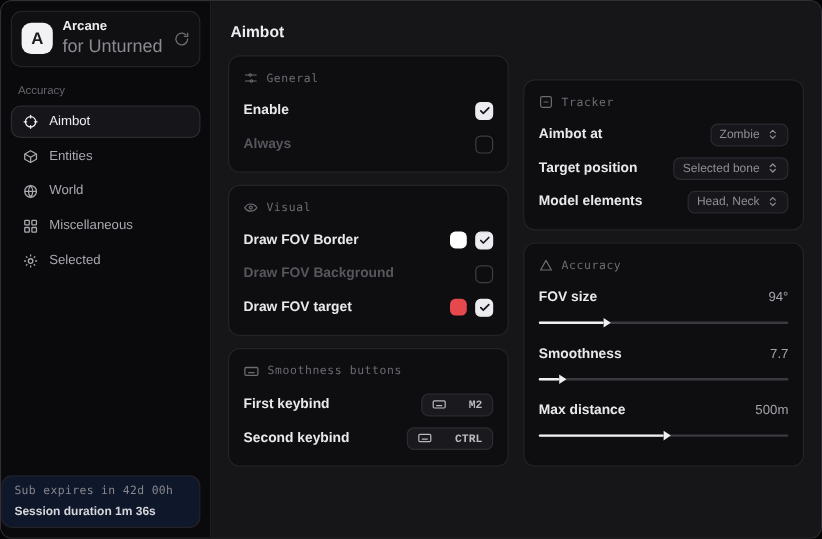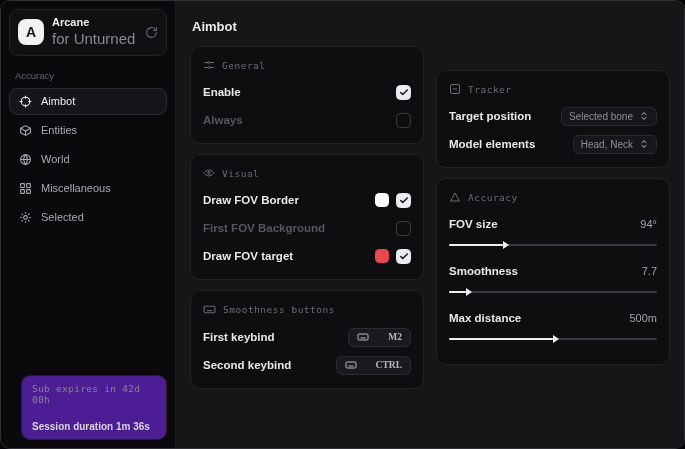--- a/index.html
+++ b/index.html
@@ -23,29 +23,29 @@
   .icon-btn { background:none; border:none; color:#6c6c73; display:flex; cursor:pointer; }
   .category { font-size:9.5px; color:#66666d; margin:14px 0 7px 6px; }
   .nav { display:flex; flex-direction:column; gap:2px; }
   .nav-item {
     display:flex; align-items:center; gap:9px; height:27px; padding:0 9px;
     border-radius:8px; border:1px solid transparent; color:#a8a8af; font-size:11px; cursor:pointer;
   }
   .nav-item.active { background:#15151a; border-color:#2b2b31; color:#ededef; }
   .nav-item svg { flex:0 0 auto; }
   .side-footer {
-    position:absolute; left:20px; right:8px; bottom:8px;
-    background:#4c1d95; border:1px solid #222227; border-radius:9px; padding:7px 10px;
+    position:absolute; left:0; right:8px; bottom:8px;
+    background:#0f172a; border:1px solid #222227; border-radius:9px; padding:7px 10px;
   }
   .sub-line { font-family:"DejaVu Sans Mono", monospace; font-size:9.5px; color:#86868d; letter-spacing:.3px; }
-  .sess-line { font-size:10px; color:#d6d6da; font-weight:bold; margin-top:16px; }
+  .sess-line { font-size:10px; color:#d6d6da; font-weight:bold; margin-top:6px; }
   
   .main { flex:1; background:#161619; padding:12px 14px; overflow:hidden; }
   .page-title { font-size:13px; font-weight:bold; color:#ededef; margin:6px 0 12px 2px; }
-  .columns { display:flex; gap:12px; align-items:center; }
+  .columns { display:flex; gap:12px; align-items:flex-end; }
   .col { display:flex; flex-direction:column; gap:10px; width:238px; }
   .card { background:#0e0e11; border:1px solid #232328; border-radius:10px; padding:10px 12px; width:100%; }
   .card-head { display:flex; align-items:center; gap:7px; color:#6b6b72;
     font-family:"DejaVu Sans Mono", monospace; font-size:9.5px; letter-spacing:.5px; margin:2px 0 10px 0; }
   .row { display:flex; align-items:center; justify-content:space-between; min-height:22px; margin-bottom:6px; }
   .row:last-child { margin-bottom:2px; }
   .row-label { font-size:11.5px; font-weight:bold; color:#e9e9ec; }
   .row-label.dim { color:#56565d; }
   .controls { display:flex; align-items:center; gap:7px; }
   
@@ -59,21 +59,21 @@
   
   .dropdown {
     display:flex; align-items:center; gap:6px; background:#17171b; border:1px solid #2a2a30;
     border-radius:6px; padding:3px 7px; color:#8e8e96; font-size:10px; cursor:pointer;
     font-family:"Liberation Sans", sans-serif;
   }
   
   .keybind {
     display:flex; align-items:center; gap:19px; background:#1a1a1e; border:1px solid #2b2b31;
     border-radius:6px; padding:2.5px 8px; color:#b9b9bf; font-size:9.5px; font-weight:bold; cursor:pointer;
-    font-family:Liberation Serif, serif;
+    font-family:Liberation Mono, monospace;
   }
   
   .slider-row { margin-bottom:10px; }
   .slider-row .row { margin-bottom:5px; }
   .row-value { font-size:11px; color:#a3a3aa; }
   .slider { position:relative; height:10px; display:flex; align-items:center; cursor:pointer; }
   .slider-track { position:absolute; left:0; right:0; height:2.5px; background:#39393f; border-radius:2px; }
   .slider-fill { position:relative; height:2.5px; background:#f0f0f3; border-radius:2px; }
   .slider-fill::after {
     content:''; position:absolute; right:-6px; top:50%; transform:translateY(-50%);
@@ -197,21 +197,21 @@
             <span class="controls">
               <span class="swatch" style="background-color: rgb(255, 255, 255);"></span>
               <span class="checkbox checked">
                 <svg width="10" height="10" viewBox="0 0 24 24" fill="none" stroke="#1a1a1d" stroke-width="3.5" stroke-linecap="round" stroke-linejoin="round">
                     <path d="M4 13l5 5L20 7"></path>
                   </svg>
               </span>
             </span>
           </div>
           <div class="row">
-            <span class="row-label dim">First FOV Background</span>
+            <span class="row-label dim">Draw FOV Background</span>
             <span class="controls">
               <span class="checkbox">
                 
               </span>
             </span>
           </div>
           <div class="row">
             <span class="row-label">Draw FOV target</span>
             <span class="controls">
               <span class="swatch" style="background-color: rgb(229, 72, 77);"></span>
@@ -259,20 +259,29 @@
 
         <div class="card">
           <div class="card-head">
             <svg width="12" height="12" viewBox="0 0 24 24" fill="none" stroke="currentColor" stroke-width="2">
                 <rect x="3" y="3" width="18" height="18" rx="3"></rect>
                 <path d="M8 12h8"></path>
               </svg>
             <span>Tracker</span>
           </div>
           <div class="row">
+            <span class="row-label">Aimbot at</span>
+            <button class="dropdown">
+              <span>Zombie</span>
+              <svg width="10" height="10" viewBox="0 0 24 24" fill="none" stroke="currentColor" stroke-width="2.5" stroke-linecap="round" stroke-linejoin="round">
+                  <path d="M7 9l5-5 5 5M7 15l5 5 5-5"></path>
+                </svg>
+            </button>
+          </div>
+          <div class="row">
             <span class="row-label">Target position</span>
             <button class="dropdown">
               <span>Selected bone</span>
               <svg width="10" height="10" viewBox="0 0 24 24" fill="none" stroke="currentColor" stroke-width="2.5" stroke-linecap="round" stroke-linejoin="round">
                   <path d="M7 9l5-5 5 5M7 15l5 5 5-5"></path>
                 </svg>
             </button>
           </div>
           <div class="row">
             <span class="row-label">Model elements</span>

